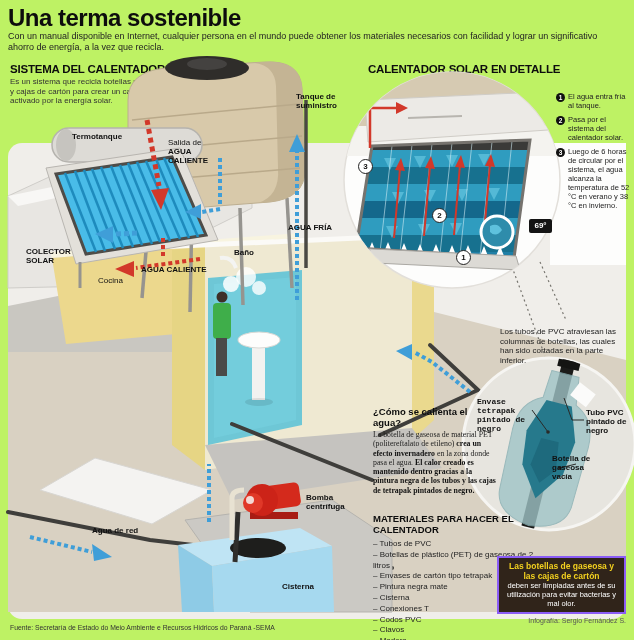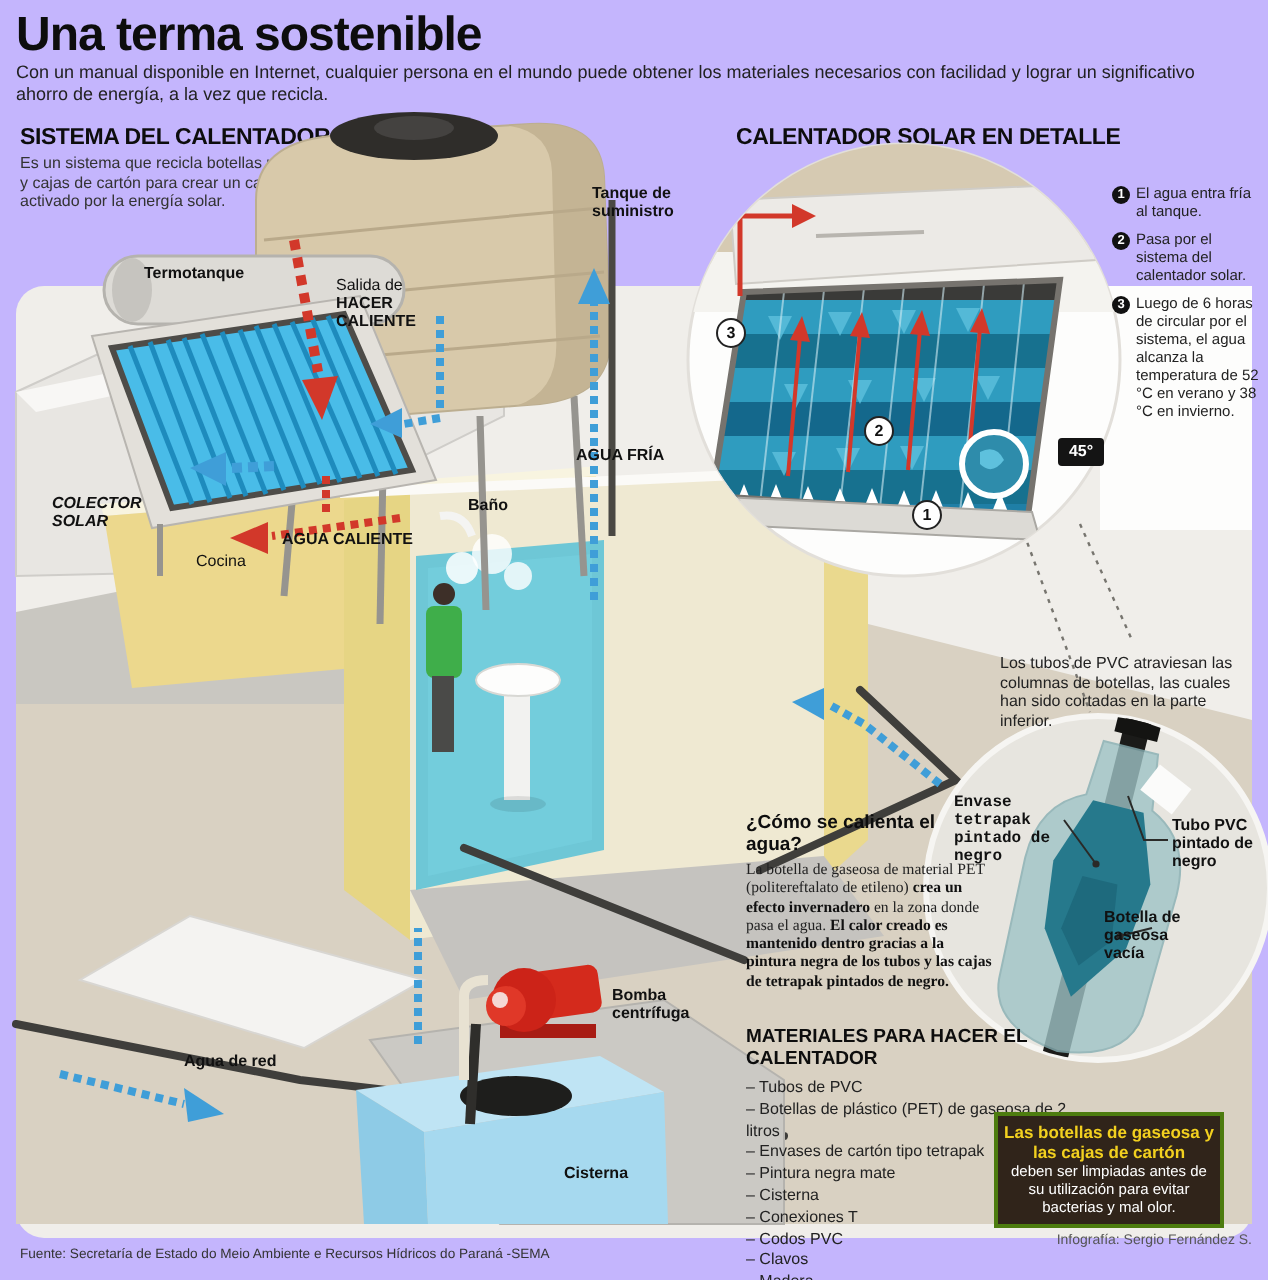--- a/index.html
+++ b/index.html
@@ -1,16 +1,16 @@
 <!DOCTYPE html>
 <html><head>
 <meta charset="utf-8">
 <style>
   html,body{margin:0;padding:0;background:#fff;}
-  .canvas{position:relative;width:634px;height:640px;background:#c4b5fd;overflow:hidden;
+  .canvas{position:relative;width:634px;height:640px;background:#bef264;overflow:hidden;
           font-family:"Liberation Sans",sans-serif;color:#111;}
   
   .title{position:absolute;left:8px;top:4px;font-size:24px;font-weight:bold;letter-spacing:-0.5px;color:#0d0d0d;}
   .subtitle{position:absolute;left:8px;top:31px;width:614px;font-size:9px;line-height:11px;color:#222;}
   
   .stage{position:absolute;left:8px;top:143px;width:618px;height:476px;background:#f0eeea;border-radius:14px;}
   .steps-bg{position:absolute;left:550px;top:143px;width:76px;height:122px;background:#fdfdfc;}
   svg.scene{position:absolute;left:0;top:0;pointer-events:none;}
   
   .sec-title{position:absolute;font-size:11.5px;font-weight:bold;color:#0d0d0d;letter-spacing:-0.2px;}
@@ -35,21 +35,21 @@
   .how{position:absolute;left:373px;top:406px;width:124px;}
   .how-title{font-size:9.5px;font-weight:bold;margin-bottom:2px;color:#0d0d0d;}
   .how-body{font-size:7.8px;line-height:9.3px;color:#222;font-family:Liberation Serif, serif;}
   .how-body b{color:#111;}
   .mats{position:absolute;left:373px;top:513px;width:175px;}
   .mat-title{font-size:9.5px;font-weight:bold;color:#0d0d0d;margin-bottom:4px;}
   .mats ul{margin:0;padding:0;list-style:none;}
   .mats li{font-size:8px;line-height:10.8px;color:#222;}
   .mats li::before{content:"– ";}
   
-  .warn{position:absolute;left:497px;top:556px;width:115px;background:#30241a;border:2px solid #4d7c0f;
+  .warn{position:absolute;left:497px;top:556px;width:129px;background:#30241a;border:2px solid #8b5cf6;
         box-sizing:border-box;padding:4px 3px;text-align:center;}
   .warn-hl{font-size:8.5px;line-height:9.5px;font-weight:bold;color:#f2d01f;}
   .warn-body{font-size:7.5px;line-height:8.8px;font-weight:normal;color:#fff;margin-top:1px;}
   
   .src{position:absolute;left:10px;top:624px;font-size:6.8px;color:#333;}
   .credit{position:absolute;right:8px;top:617px;font-size:7px;color:#555;text-align:right;}
 </style>
 </head>
 <body>
 
@@ -304,36 +304,36 @@
       </g>
       <circle cx="548" cy="432" r="1.8" fill="#2a2a28"></circle>
       <circle cx="560" cy="468" r="1.8" fill="#2a2a28"></circle>
     </g>
   </svg>
 
   <div class="lbl" style="left:72px;top:132px;">Termotanque</div>
   <div class="lbl" style="left:296px;top:92px;width:62px;">Tanque de suministro</div>
   <div class="lbl" style="left:168px;top:138px;width:50px;">
     <span class="lbl-reg">Salida de</span><br>
-    <span>HACER</span><br>
+    <span>AGUA</span><br>
     <span>CALIENTE</span>
   </div>
   <div class="lbl" style="left:288px;top:223px;">AGUA FRÍA</div>
-  <div class="lbl" style="left:26px;top:247px;width:58px;font-style:italic;">COLECTOR SOLAR</div>
+  <div class="lbl" style="left:26px;top:247px;width:58px;">COLECTOR SOLAR</div>
   <div class="lbl lbl-reg" style="left:62px;top:276px;margin-left:36px;">Cocina</div>
   <div class="lbl" style="left:141px;top:265px;">AGUA CALIENTE</div>
   <div class="lbl" style="left:234px;top:248px;">Baño</div>
   <div class="lbl" style="left:92px;top:526px;">Agua de red</div>
   <div class="lbl" style="left:306px;top:493px;width:52px;">Bomba centrífuga</div>
   <div class="lbl" style="left:282px;top:582px;">Cisterna</div>
 
   <div class="numc" style="left:456px;top:250px;">1</div>
   <div class="numc" style="left:432px;top:208px;">2</div>
   <div class="numc" style="left:358px;top:159px;">3</div>
-  <div class="tag45">45°</div>
+  <div class="tag45">69°</div>
 
   <div class="steps">
     <div class="step">
       <span class="stepn">1</span>
       <span class="stept">El agua entra fría al tanque.</span>
     </div>
     <div class="step">
       <span class="stepn">2</span>
       <span class="stept">Pasa por el sistema del calentador solar.</span>
     </div>

